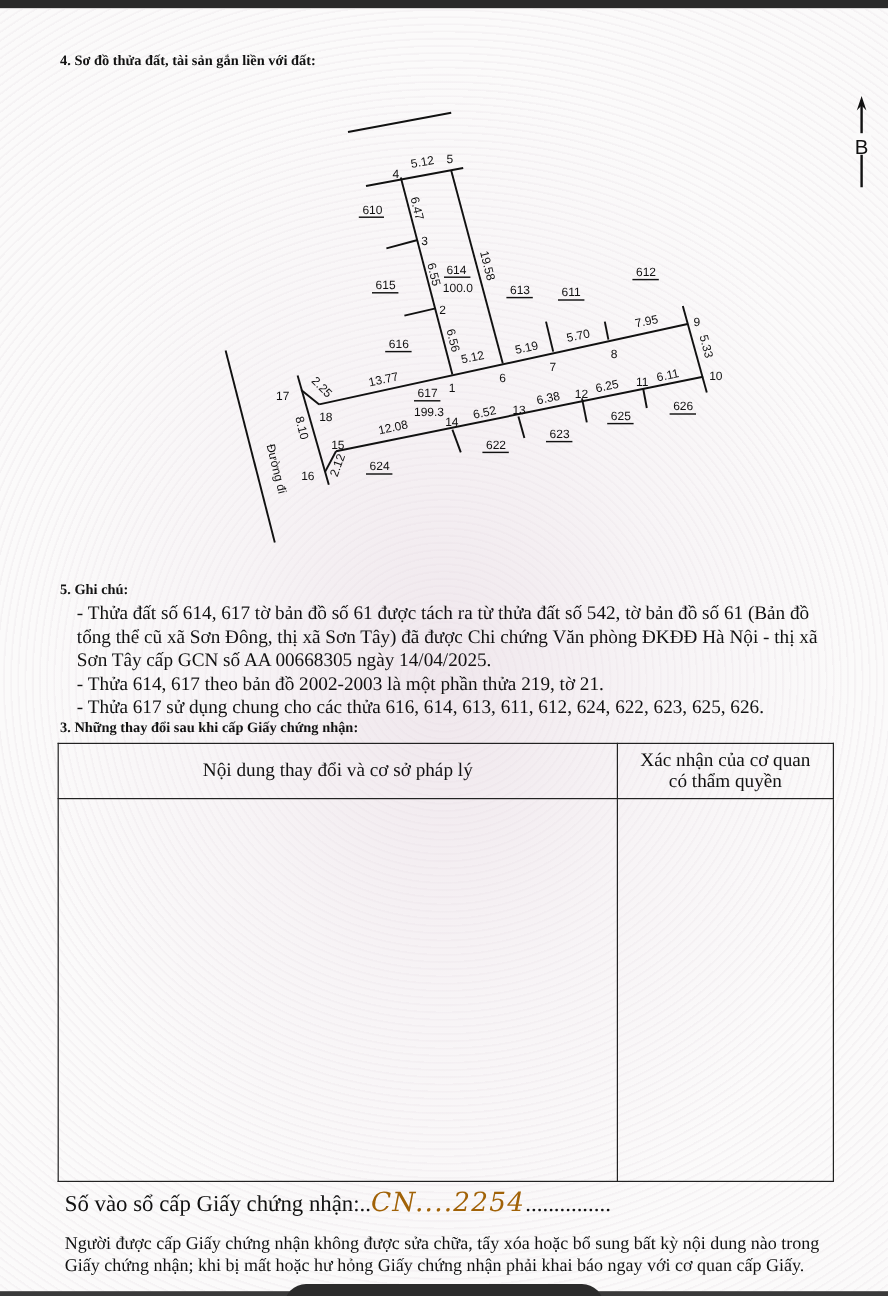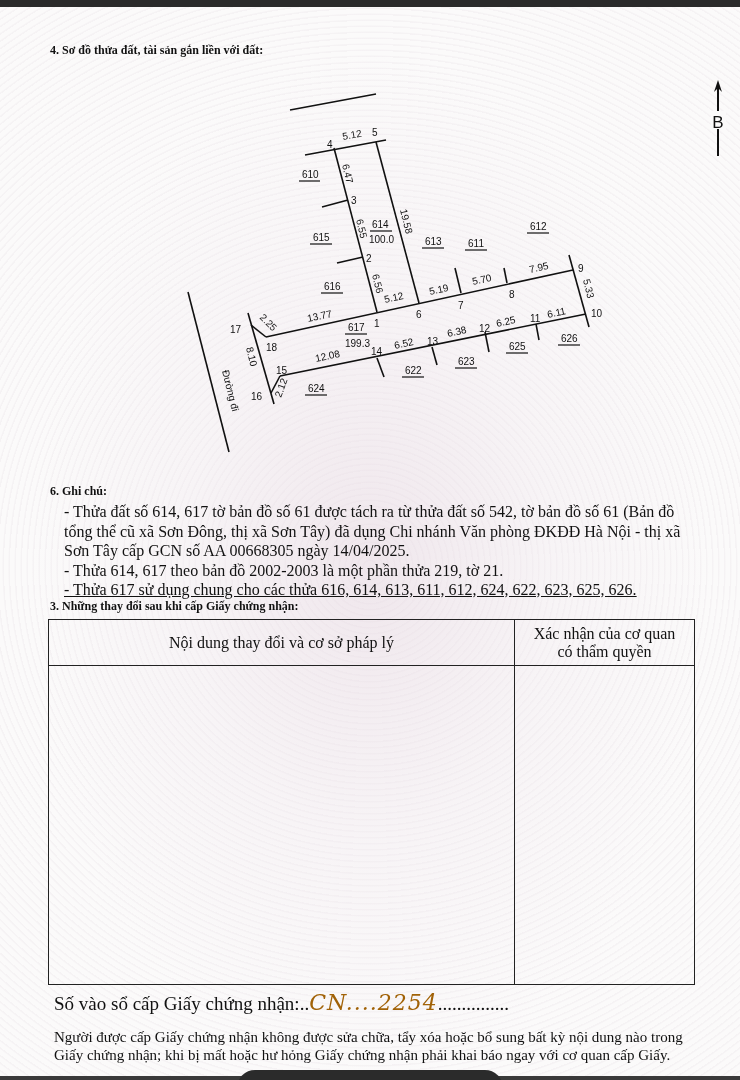--- a/index.html
+++ b/index.html
@@ -152,26 +152,26 @@
     <line x1="305" y1="395" x2="327" y2="395" stroke="#111" stroke-width="1.2"></line>
     <text class="parcel" x="509" y="350">625</text>
     <line x1="506" y1="353" x2="528" y2="353" stroke="#111" stroke-width="1.2"></line>
     <text class="parcel" x="561" y="342">626</text>
     <line x1="558" y1="345" x2="580" y2="345" stroke="#111" stroke-width="1.2"></line>
   </g>
 
   <text class="lbl" x="222" y="371" transform="rotate(76 222 371)">Đường đi</text>
 </svg>
 
-<div class="h-sec" style="left:50px; top:484px;">6. Ghi chú:</div>
+<div class="h-sec" style="left:50px; top:484px;">5. Ghi chú:</div>
 <div class="note" style="left:64px; top:502px;">- Thửa đất số 614, 617 tờ bản đồ số 61 được tách ra từ thửa đất số 542, tờ bản đồ số 61 (Bản đồ</div>
-<div class="note" style="left:64px; top:522px;">tổng thể cũ xã Sơn Đông, thị xã Sơn Tây) đã dụng Chi nhánh Văn phòng ĐKĐĐ Hà Nội - thị xã</div>
+<div class="note" style="left:64px; top:522px;">tổng thể cũ xã Sơn Đông, thị xã Sơn Tây) đã được Chi chứng Văn phòng ĐKĐĐ Hà Nội - thị xã</div>
 <div class="note" style="left:64px; top:541px;">Sơn Tây cấp GCN số AA 00668305 ngày 14/04/2025.</div>
 <div class="note" style="left:64px; top:561px;">- Thửa 614, 617 theo bản đồ 2002-2003 là một phần thửa 219, tờ 21.</div>
-<div class="note" style="left:64px; top:580px;text-decoration:underline;">- Thửa 617 sử dụng chung cho các thửa 616, 614, 613, 611, 612, 624, 622, 623, 625, 626.</div>
+<div class="note" style="left:64px; top:580px;">- Thửa 617 sử dụng chung cho các thửa 616, 614, 613, 611, 612, 624, 622, 623, 625, 626.</div>
 
 <div class="h-sec" style="left:50px; top:599px;">3. Những thay đổi sau khi cấp Giấy chứng nhận:</div>
 
 <table class="changes">
   <tbody>
       <tr style="height:46px;">
     <td style="width:465px;margin-left:24px;">Nội dung thay đổi và cơ sở pháp lý</td>
     <td style="line-height:18px;">
       <div>Xác nhận của cơ quan</div>
       <div>có thẩm quyền</div>

